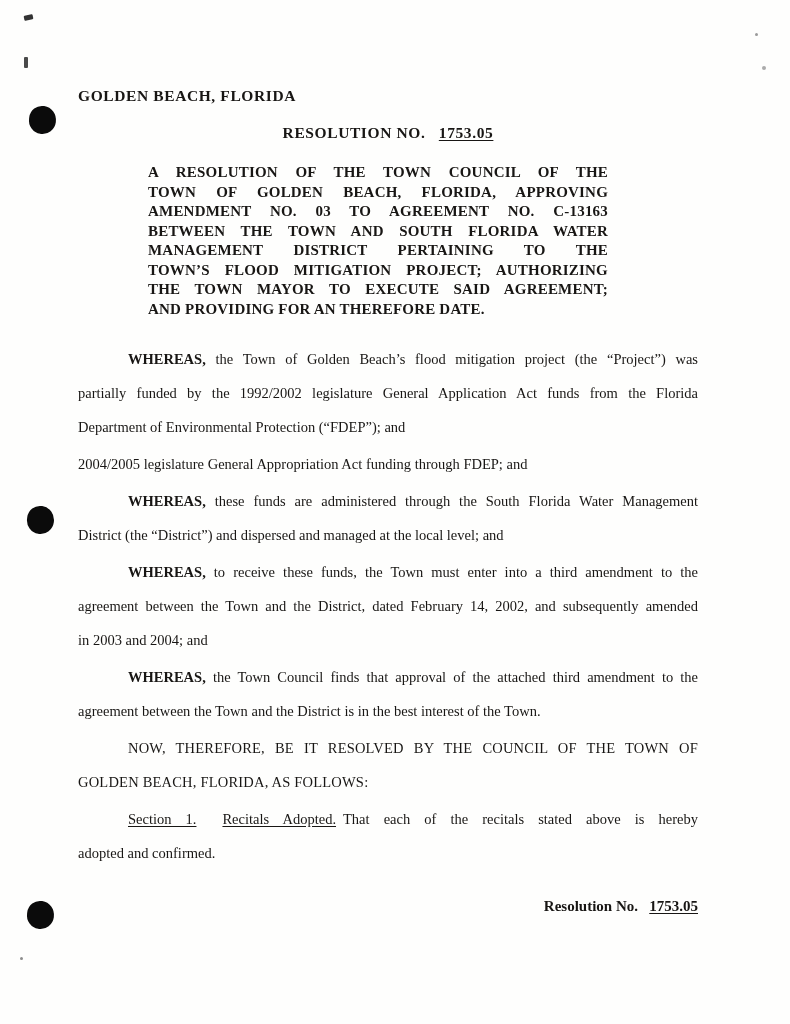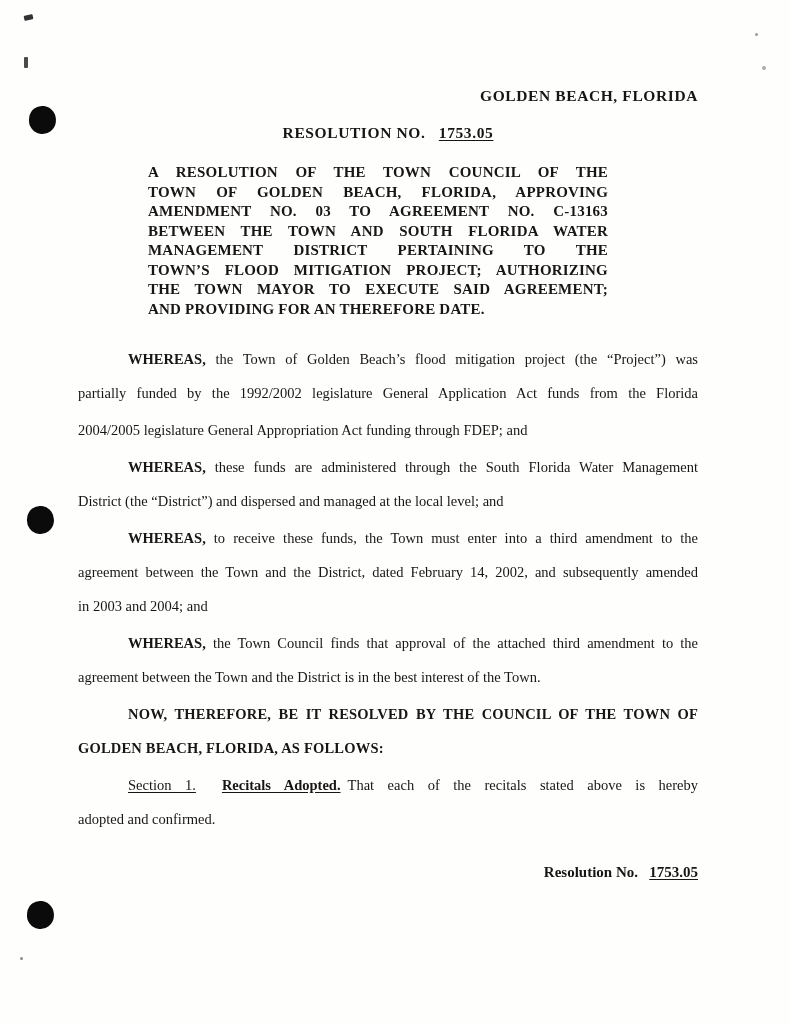--- a/index.html
+++ b/index.html
@@ -26,21 +26,21 @@
   .speck { position: absolute; background: #333; }
   .speck-1 { left: 24px; top: 15px; width: 9px; height: 5px; border-radius: 1px; transform: rotate(-12deg); }
   .speck-2 { left: 24px; top: 57px; width: 4px; height: 11px; background: #4a4a4a; border-radius: 1px; }
   .speck-3 { left: 755px; top: 33px; width: 3px; height: 3px; background: #9a9a9a; border-radius: 50%; }
   .speck-4 { left: 762px; top: 66px; width: 4px; height: 4px; background: #ababab; border-radius: 50%; }
   .speck-5 { left: 20px; top: 957px; width: 3px; height: 3px; background: #8d8d8d; border-radius: 50%; }
 
   .doc { position: absolute; left: 78px; top: 86px; width: 620px; }
 
   .doc-title {
-    text-align: right;
+    text-align: left;
     font-weight: bold;
     font-size: 15.5px;
     letter-spacing: 0.6px;
     line-height: 20px;
   }
   .res-no-line {
     text-align: center;
     font-weight: bold;
     font-size: 15.5px;
     letter-spacing: 0.6px;
@@ -66,23 +66,23 @@
   .body-text { margin-top: 23px; font-size: 14.5px; }
   .body-para { margin: 0 0 3px 0; }
   .body-line {
     line-height: 34px;
     text-align: justify;
     text-align-last: justify;
   }
   .body-line.first { padding-left: 50px; }
   .body-line.last { text-align-last: left; }
   .lead-bold { font-weight: bold; }
-  .resolved-para .body-line { font-weight: bold; letter-spacing: 0.2px; }
+  .resolved-para .body-line { font-weight: normal; letter-spacing: 0.2px; }
   .sec-label { font-weight: normal; text-decoration: underline; text-underline-offset: 2px; margin-right: 26px; }
-  .sec-title { font-weight: bold; text-decoration: underline; text-underline-offset: 2px; margin-right: 7px; }
+  .sec-title { font-weight: normal; text-decoration: underline; text-underline-offset: 2px; margin-right: 7px; }
 
   .doc-footer {
     margin-top: 26px;
     text-align: right;
     font-weight: bold;
     font-size: 15px;
     line-height: 20px;
   }
 </style>
 </head>
@@ -118,20 +118,21 @@
       <div class="heading-line">TOWN’S FLOOD MITIGATION PROJECT; AUTHORIZING</div>
       <div class="heading-line">THE TOWN MAYOR TO EXECUTE SAID AGREEMENT;</div>
       <div class="heading-line last">AND PROVIDING FOR AN THEREFORE DATE.</div>
     </div>
 
     <div class="body-text">
 
       <div class="body-para">
         <div class="body-line first"><span class="lead-bold">WHEREAS,</span><span> the Town of Golden Beach’s flood mitigation project (the “Project”) was</span></div>
         <div class="body-line">partially funded by the 1992/2002 legislature General Application Act funds from the Florida</div>
+        <div class="body-line last">Department of Environmental Protection (“FDEP”); and</div>
       </div>
 
       <div class="body-para">
         <div class="body-line last">2004/2005 legislature General Appropriation Act funding through FDEP; and</div>
       </div>
 
       <div class="body-para">
         <div class="body-line first"><span class="lead-bold">WHEREAS,</span><span> these funds are administered through the South Florida Water Management</span></div>
         <div class="body-line last">District (the “District”) and dispersed and managed at the local level; and</div>
       </div>

